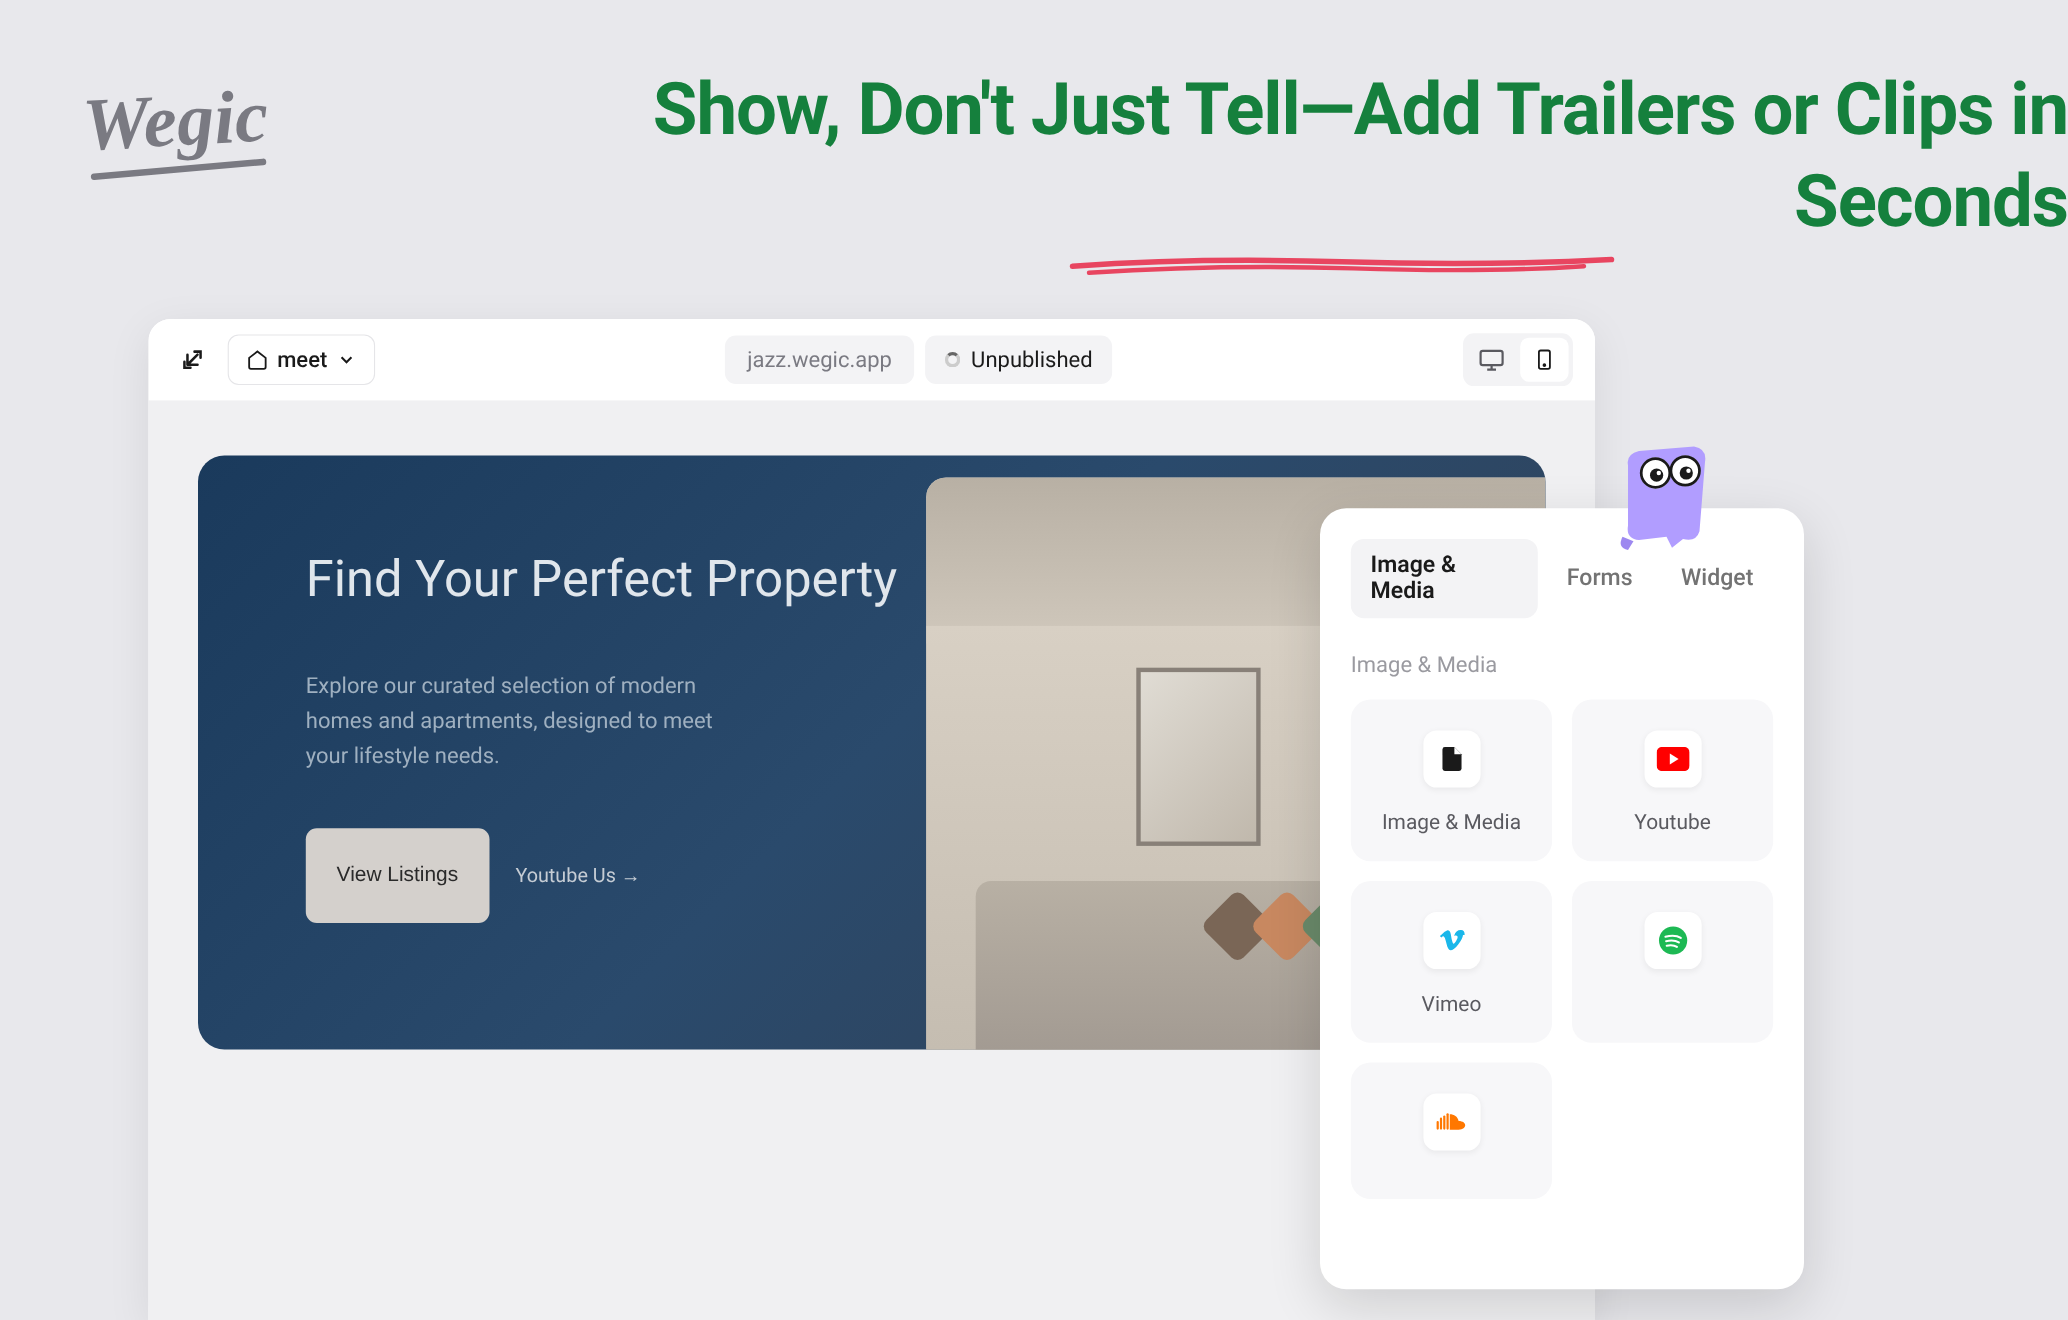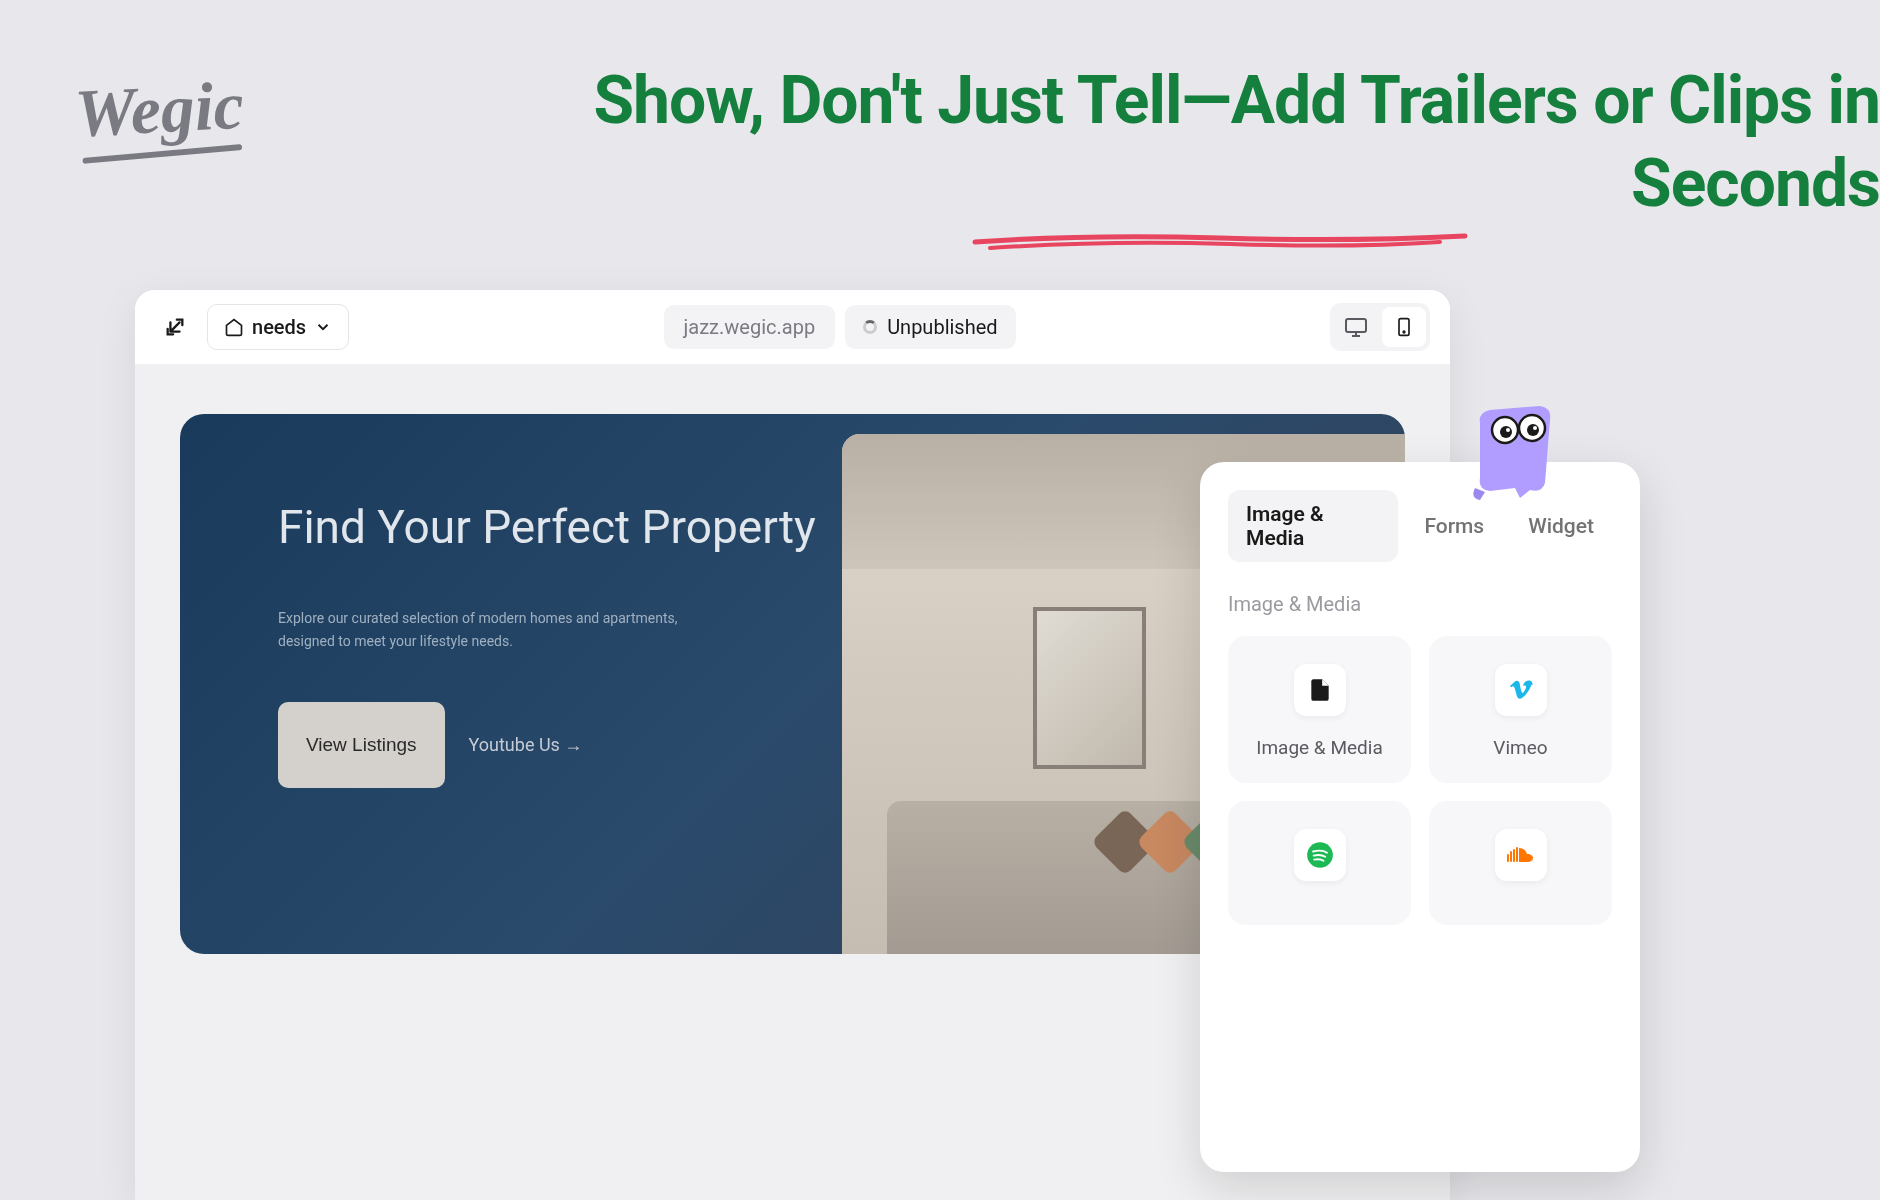--- a/index.html
+++ b/index.html
@@ -163,21 +163,21 @@
   color: #fff;
 }
 .hero-title {
   font-size: 46px;
   font-weight: 400;
   line-height: 1.2;
   margin-bottom: 52px;
   color: #e0e6ec;
 }
 .hero-desc {
-  font-size: 14px;
+  font-size: 20px;
   line-height: 1.6;
   color: #9fb0c0;
   margin-bottom: 50px;
   max-width: 410px;
 }
 .hero-actions {
   display: flex;
   align-items: center;
   gap: 24px;
 }
@@ -339,21 +339,21 @@
     <div class="tb-expand">
       <svg width="22" height="22" viewBox="0 0 24 24" fill="none" stroke="#1a1a1a" stroke-width="2.5">
         <path d="M7 17L17 7M7 7h10v10" stroke-linecap="round" stroke-linejoin="round" transform="rotate(180 12 12)"></path>
         <path d="M4 14v6h6M20 10V4h-6" stroke-linecap="round"></path>
       </svg>
     </div>
     <div class="tb-home">
       <svg width="20" height="20" viewBox="0 0 24 24" fill="none" stroke="#1a1a1a" stroke-width="2">
         <path d="M3 10l9-7 9 7v10a2 2 0 01-2 2H5a2 2 0 01-2-2V10z"></path>
       </svg>
-      <span>needs</span>
+      <span>meet</span>
       <svg width="18" height="18" viewBox="0 0 24 24" fill="none" stroke="#1a1a1a" stroke-width="2.5">
         <path d="M6 9l6 6 6-6"></path>
       </svg>
     </div>
     <div class="tb-center">
       <div class="tb-url">jazz.wegic.app</div>
       <div class="tb-status">
         <span class="tb-status-dot"></span>
         <span>Unpublished</span>
       </div>
@@ -410,20 +410,29 @@
   <div class="panel-section-title">Image &amp; Media</div>
   <div class="panel-grid">
     <div class="media-item">
       <div class="media-icon-box">
         <svg width="26" height="26" viewBox="0 0 24 24" fill="#1a1a1a">
           <path d="M14 2H6a2 2 0 00-2 2v16a2 2 0 002 2h12a2 2 0 002-2V8l-6-6z"></path>
           <path d="M14 2v6h6" fill="#fff"></path>
         </svg>
       </div>
       <div class="media-label">Image &amp; Media</div>
+    </div>
+    <div class="media-item">
+      <div class="media-icon-box">
+        <svg width="30" height="22" viewBox="0 0 30 22">
+          <rect width="30" height="22" rx="5" fill="#ff0000"></rect>
+          <path d="M12 6l8 5-8 5z" fill="#fff"></path>
+        </svg>
+      </div>
+      <div class="media-label">Youtube</div>
     </div>
     <div class="media-item">
       <div class="media-icon-box">
         <svg width="28" height="24" viewBox="0 0 24 24" fill="#1ab7ea">
           <path d="M22 7c-.1 2-1.5 4.8-4.2 8.3-2.8 3.7-5.2 5.5-7.1 5.5-1.2 0-2.2-1.1-3-3.3l-1.6-6C5.5 9.3 4.8 8.2 4 8.2c-.2 0-.8.4-1.8 1.1L1 7.9c1.1-1 2.2-2 3.3-3 1.5-1.3 2.6-2 3.3-2.1 1.8-.2 2.9 1 3.3 3.6.5 2.8.8 4.5 1 5.2.5 2.2 1 3.3 1.6 3.3.5 0 1.2-.7 2.1-2.2.9-1.5 1.4-2.6 1.5-3.4.1-1.3-.4-1.9-1.5-1.9-.5 0-1.1.1-1.7.4 1.1-3.6 3.2-5.4 6.3-5.3 2.3.1 3.4 1.6 3.3 4.5z"></path>
         </svg>
       </div>
       <div class="media-label">Vimeo</div>
     </div>
     <div class="media-item">

